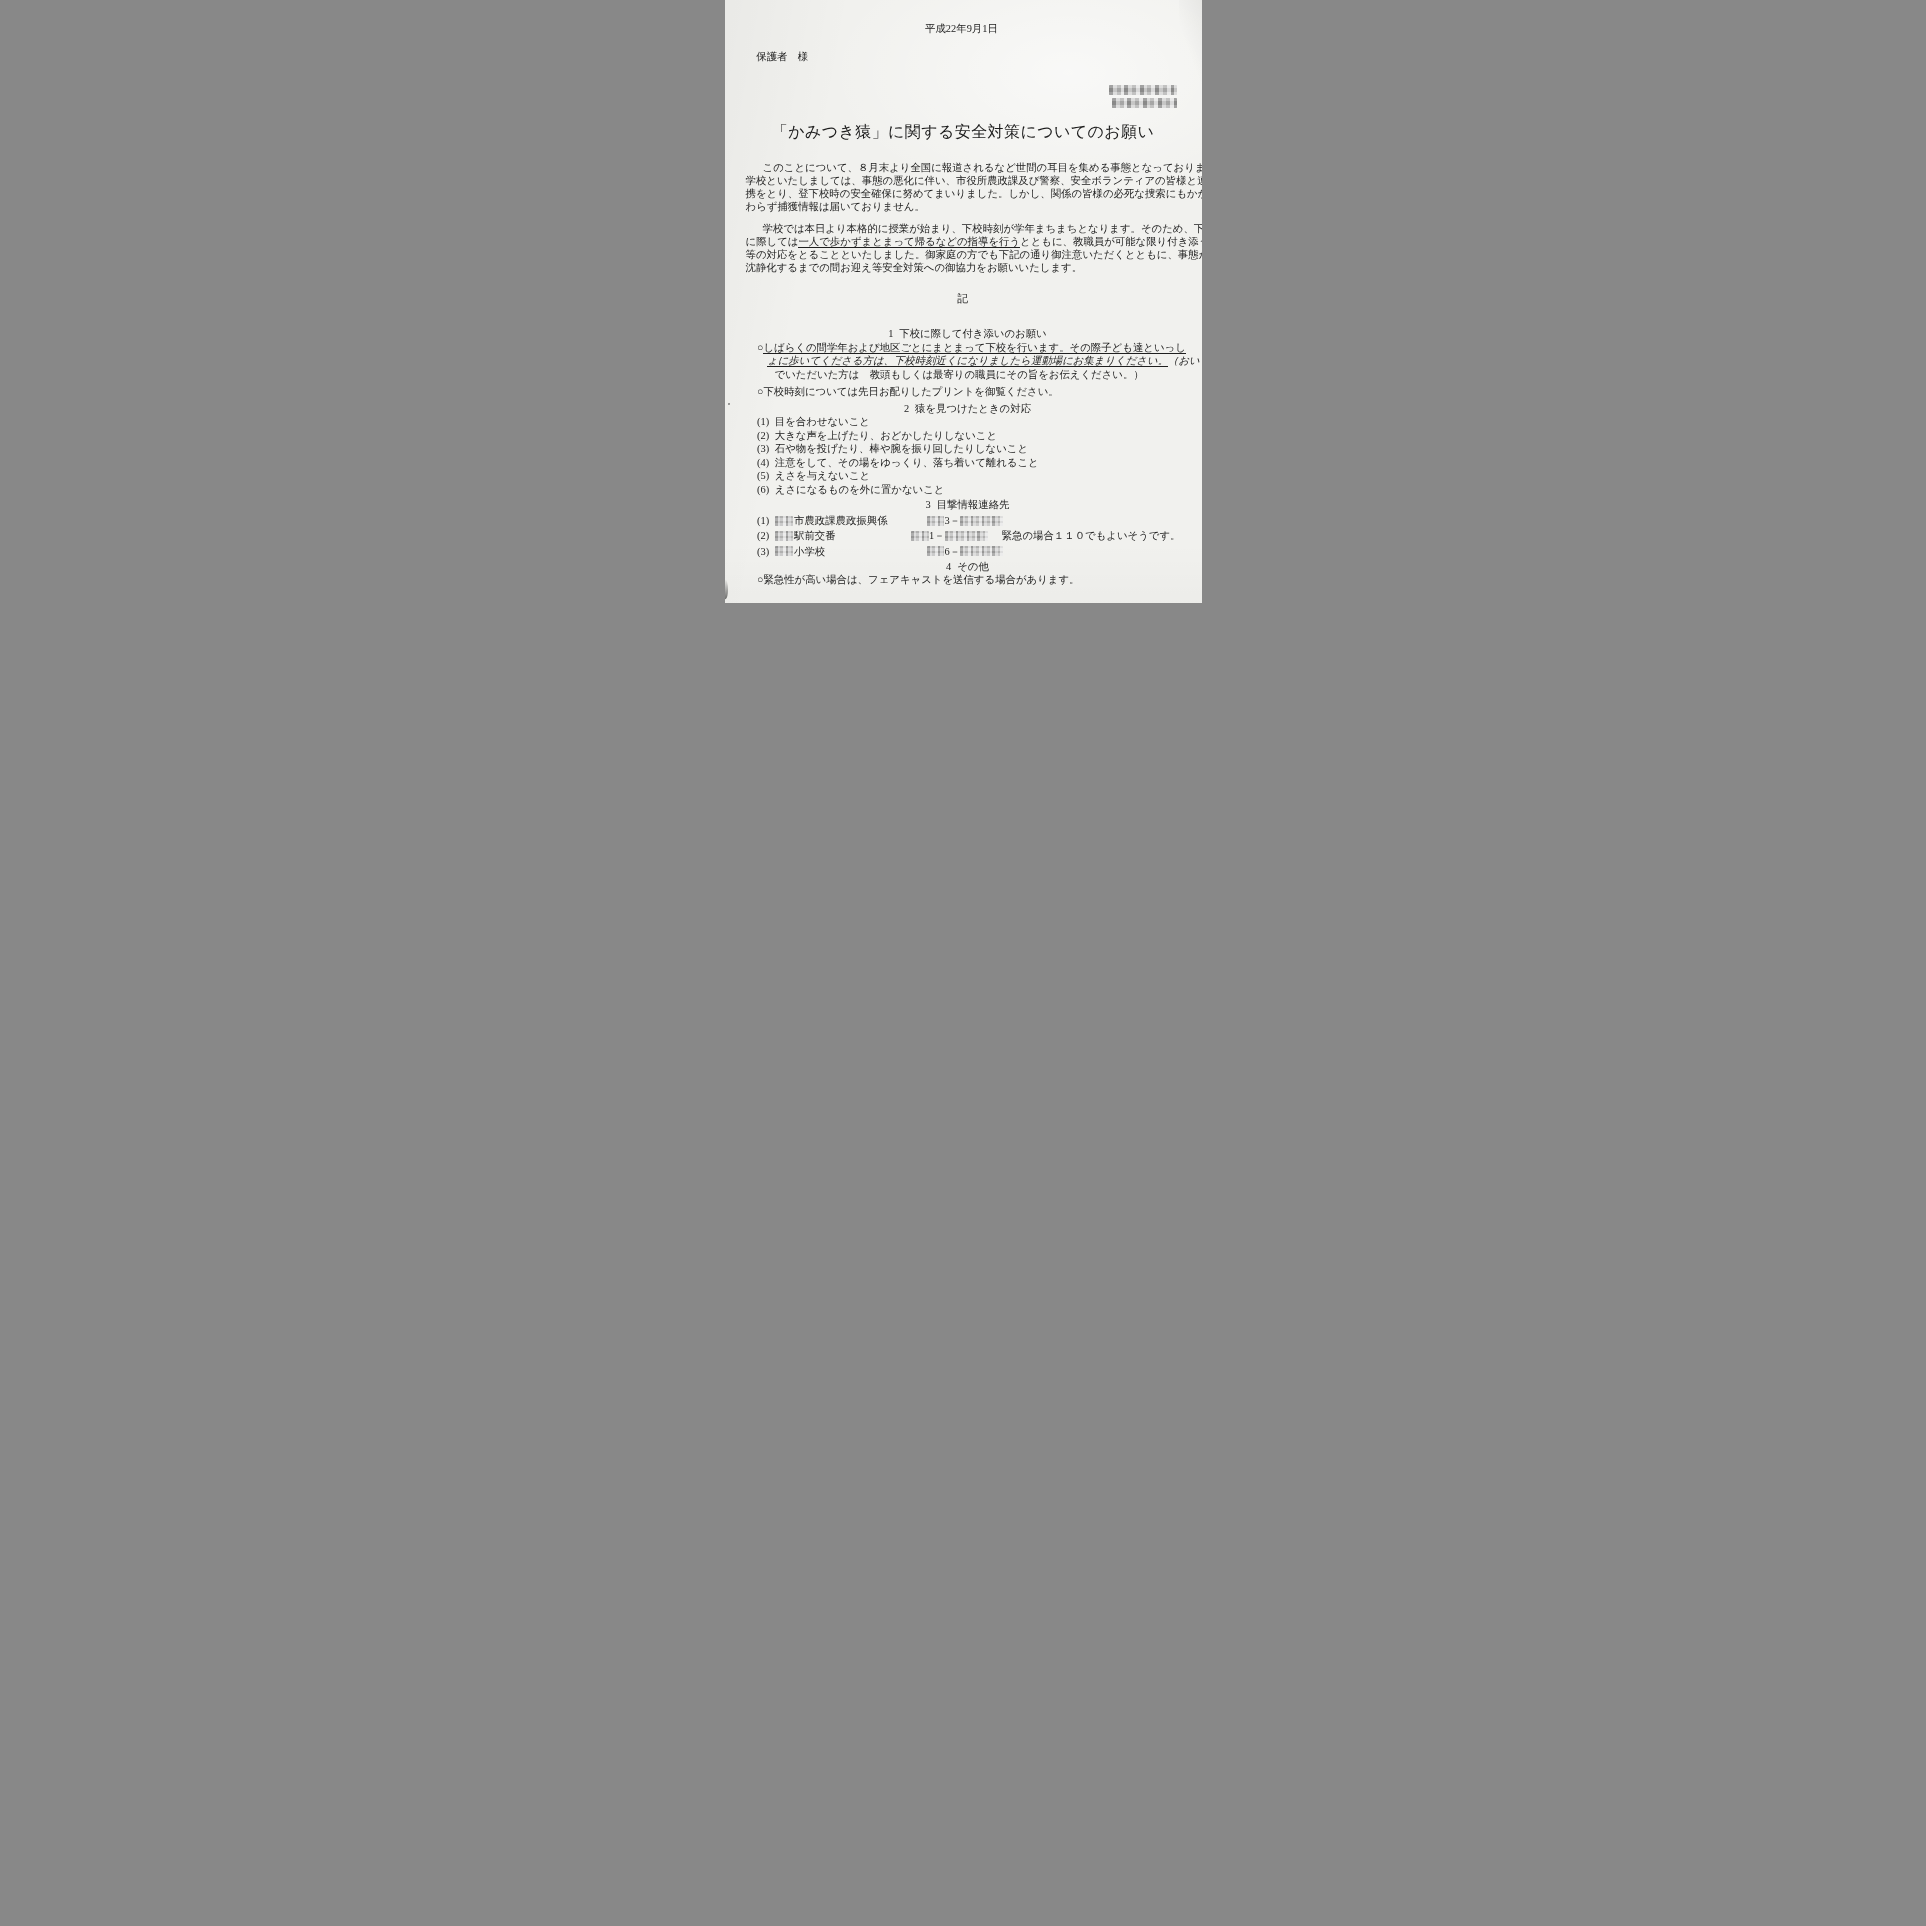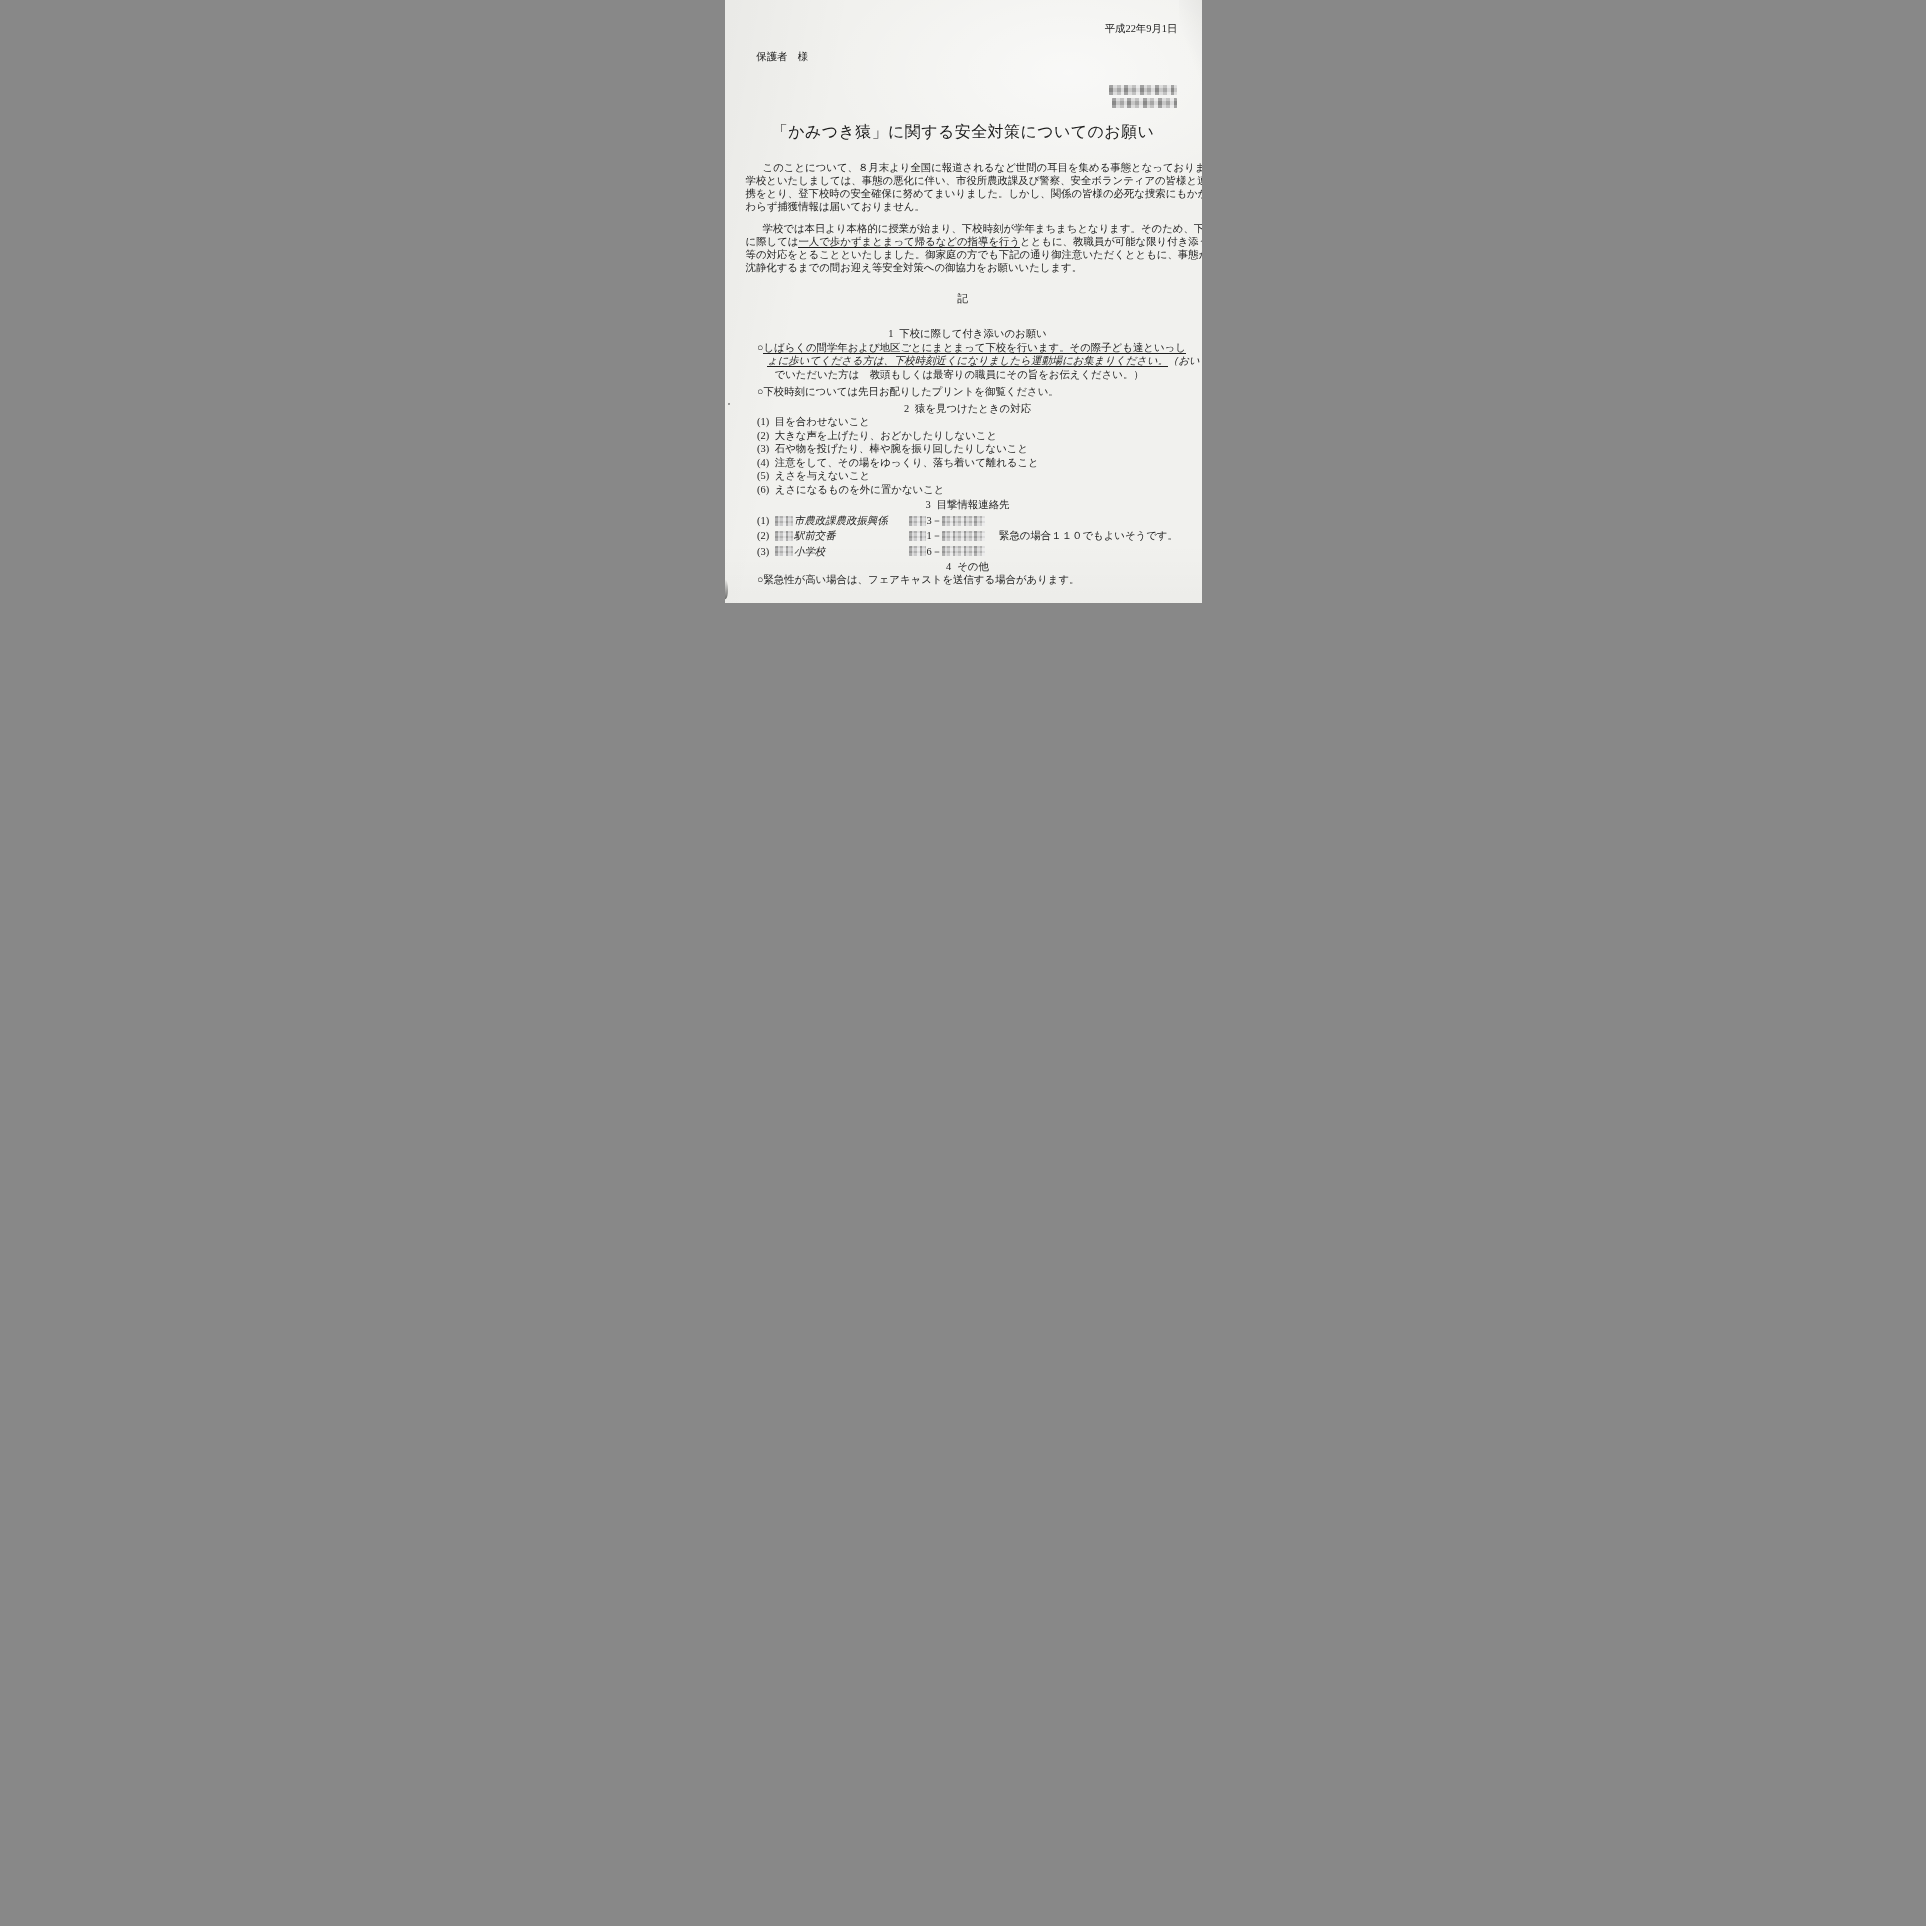--- a/index.html
+++ b/index.html
@@ -15,21 +15,21 @@
     color:#1c1c1c;
     font-family:"Liberation Serif","DejaVu Serif",serif;
     font-size:10.4px;
     overflow:hidden;
     box-sizing:border-box;
     padding:0 21px;
   }
   .doc-line{line-height:13.5px;white-space:nowrap;}
   .p-line{line-height:13px;white-space:nowrap;}
   .indent{padding-left:17px;}
-  .date-row{margin-top:21.6px;text-align:right;padding-right:3.1px;}
+  .date-row{margin-top:21.6px;text-align:center;padding-right:3.1px;}
   .addressee-row{margin-top:15.4px;padding-left:10.8px;}
   .sender-block{margin-top:21.6px;display:flex;flex-direction:column;align-items:flex-end;gap:2.7px;padding-right:3.1px;}
   .title-row{margin-top:14px;text-align:center;font-size:16px;letter-spacing:0.4px;}
   .para{margin-top:17.7px;}
   .para2{margin-top:8.5px;}
   .ki-row{margin-top:18.5px;text-align:center;font-size:10.8px;letter-spacing:0.8px;}
   .sec-head{margin-top:0;text-align:center;}
   .sec-head .num{display:inline-block;min-width:17px;padding-left:3.1px;}
   .s1-head{margin-top:21px;}
   .bullet{padding-left:11.6px;}
@@ -50,21 +50,21 @@
       repeating-linear-gradient(90deg, rgba(100,100,100,.55) 0 3.9px, rgba(210,210,210,.6) 3.9px 7.7px, rgba(150,150,150,.5) 7.7px 11.6px, rgba(232,232,232,.7) 11.6px 15.4px),
       repeating-linear-gradient(0deg, rgba(255,255,255,.5) 0 3.5px, rgba(110,110,110,.35) 3.5px 7px);
   }
   .sender-m1{width:68px;height:10.4px;}
   .sender-m2{width:65px;height:10.8px;}
   .name-m{width:18.5px;height:10px;margin-right:0.8px;}
   .ph-m1{width:17.7px;height:10px;}
   .ph-m2{width:43px;height:10px;}
   .c-row{display:flex;align-items:baseline;padding-left:11.6px;margin-top:1.9px;line-height:13.5px;white-space:nowrap;}
   .c-row .mark{display:inline-block;min-width:17.7px;}
-  .c-name{display:inline-block;width:134px;font-style:italic;}
+  .c-name{display:inline-block;width:152px;}
   .c-phone{display:inline-block;}
   .c-note{margin-left:14px;}
   .s3-rows{margin-top:0.8px;}
   .speck{position:absolute;left:3.9px;top:403px;width:1.9px;height:2.3px;background:#4a4a4a;border-radius:50% 40% 60% 50%;opacity:.65;}
   .corner-smudge{position:absolute;left:-1.2px;bottom:3.9px;width:5.4px;height:20px;
     background:linear-gradient(to top, rgba(30,30,30,.6), rgba(30,30,30,0));
     transform:skewY(-24deg);border-radius:0 60% 40% 0;}
   .fold-shadow{position:absolute;right:0;top:0;width:23px;height:85px;
     background:linear-gradient(250deg, rgba(0,0,0,.05), rgba(0,0,0,0) 60%);}
 </style>

